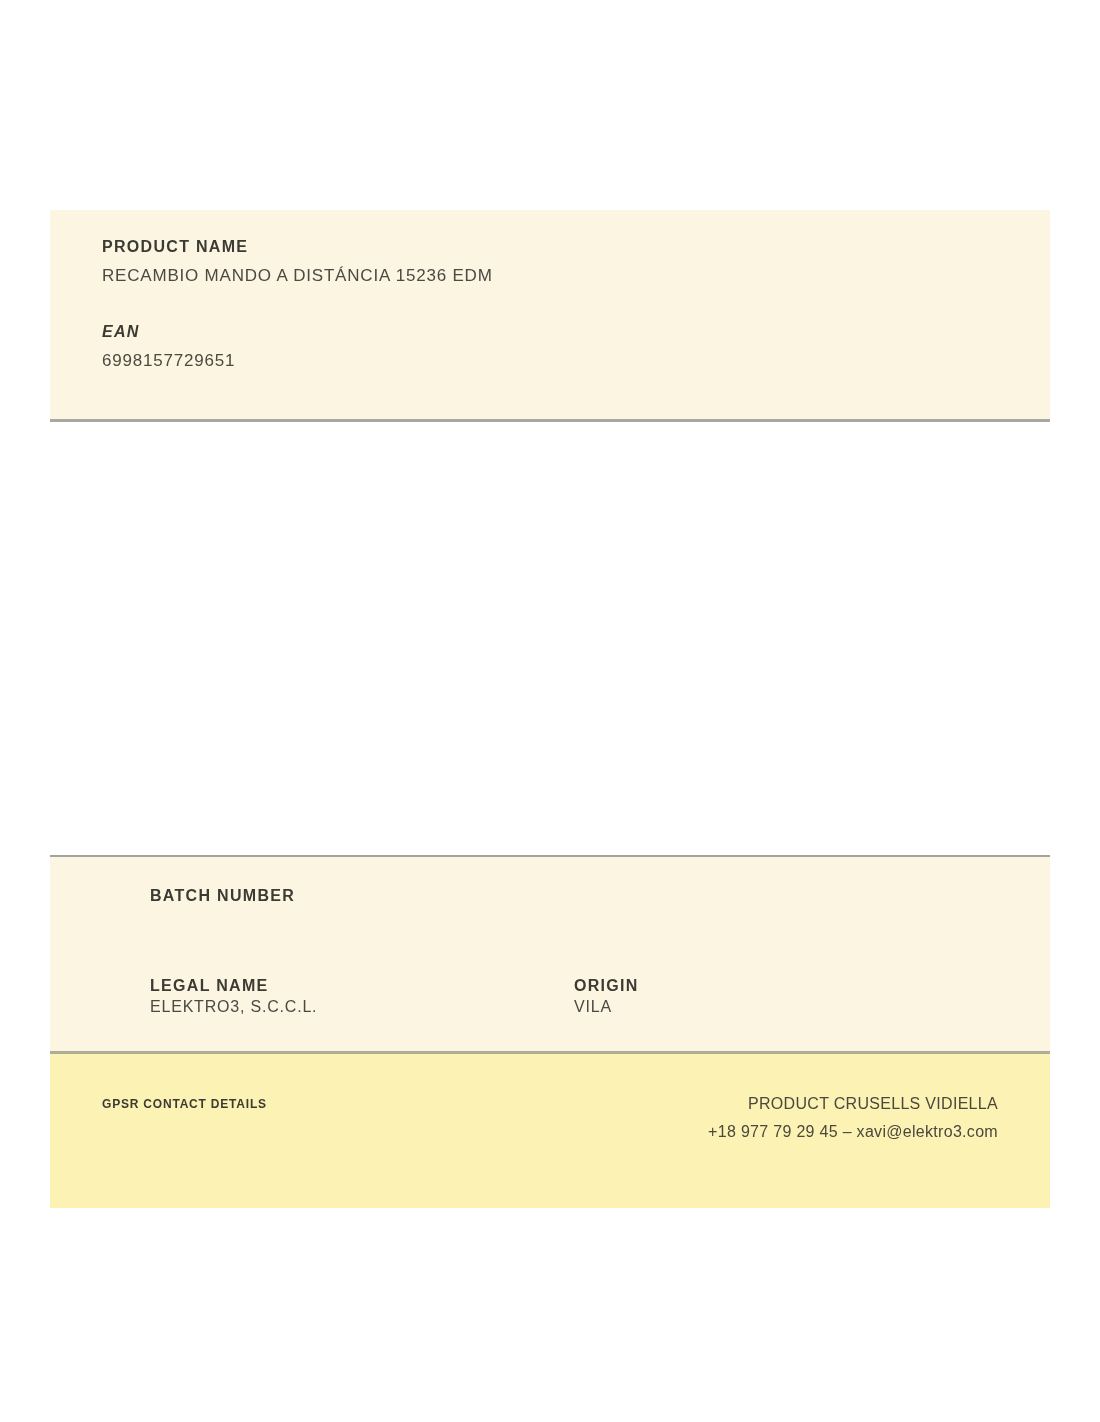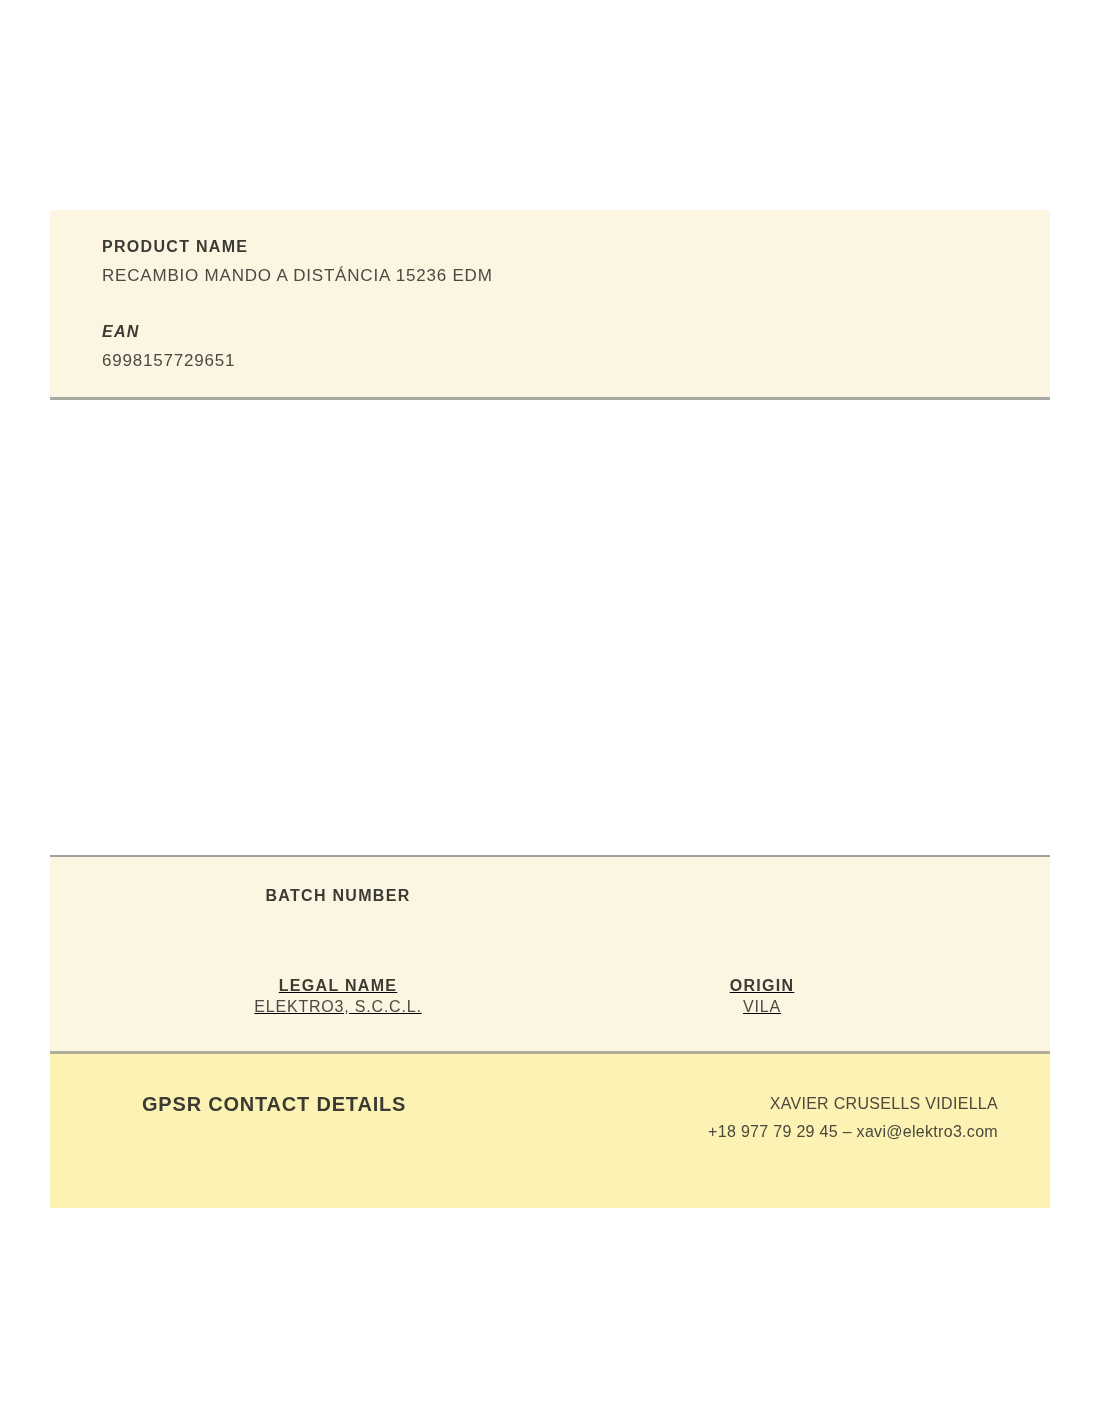--- a/index.html
+++ b/index.html
@@ -16,21 +16,21 @@
   }
   .section {
     position: absolute;
     left: 50px;
     width: 1000px;
     box-sizing: border-box;
   }
   
   #product-section {
     top: 210px;
-    height: 190px;
+    height: 212px;
     background: #fbf5e2;
     border-bottom: 3px solid #a8a8a3;
     padding: 28px 52px 0 52px;
   }
   .field-label {
     font-size: 16px;
     font-weight: bold;
     letter-spacing: 1.3px;
     color: #3c3b33;
   }
@@ -47,48 +47,46 @@
     top: 855px;
     height: 199px;
     background: #fbf5e2;
     border-top: 2px solid #a2a29e;
     border-bottom: 3px solid #b0ac9a;
     padding: 30px 100px 0 100px;
   }
   .two-col {
     display: grid;
     grid-template-columns: 1fr 1fr;
-    text-align: center;
     gap: 48px;
   }
-  .row-2 { margin-top: 72px; text-decoration: underline; }
+  .row-2 { margin-top: 72px; }
   .center-value {
     font-size: 16px;
     letter-spacing: 0.8px;
     color: #4b4a42;
     margin-top: 3px;
   }
 
   
   #gpsr-section {
     top: 1054px;
     height: 154px;
     background: #fbf2b4;
     padding: 42px 52px 0 52px;
     display: flex;
     justify-content: space-between;
     align-items: flex-start;
   }
   .gpsr-label {
-    font-size: 20px;
+    font-size: 12px;
     font-weight: bold;
     letter-spacing: 0.8px;
     color: #3c3b33;
     line-height: 16px;
-    margin-left: 40px;
   }
   .gpsr-contact {
     display: flex;
     flex-direction: column;
     align-items: flex-end;
     row-gap: 12px;
   }
   .gpsr-line {
     font-size: 16px;
     letter-spacing: 0.3px;
@@ -122,16 +120,16 @@
     <div>
       <div class="field-label">ORIGIN</div>
       <div class="center-value">VILA</div>
     </div>
   </div>
 </div>
 
 <div class="section" id="gpsr-section">
   <div class="gpsr-label">GPSR CONTACT DETAILS</div>
   <div class="gpsr-contact">
-    <div class="gpsr-line">XAVIER CRUSELLS VIDIELLA</div>
+    <div class="gpsr-line">PRODUCT CRUSELLS VIDIELLA</div>
     <div class="gpsr-line">+18 977 79 29 45 – xavi@elektro3.com</div>
   </div>
 </div>
 
 </body></html>

